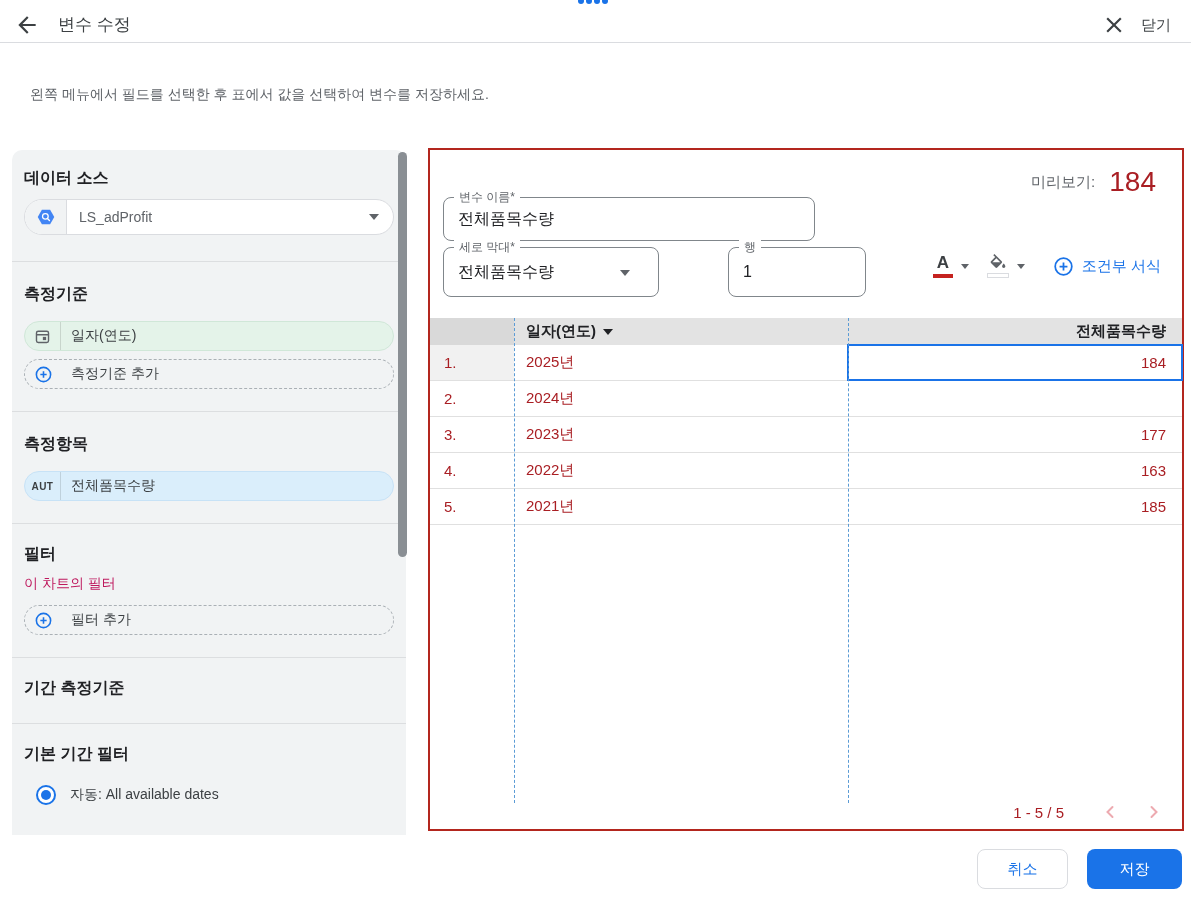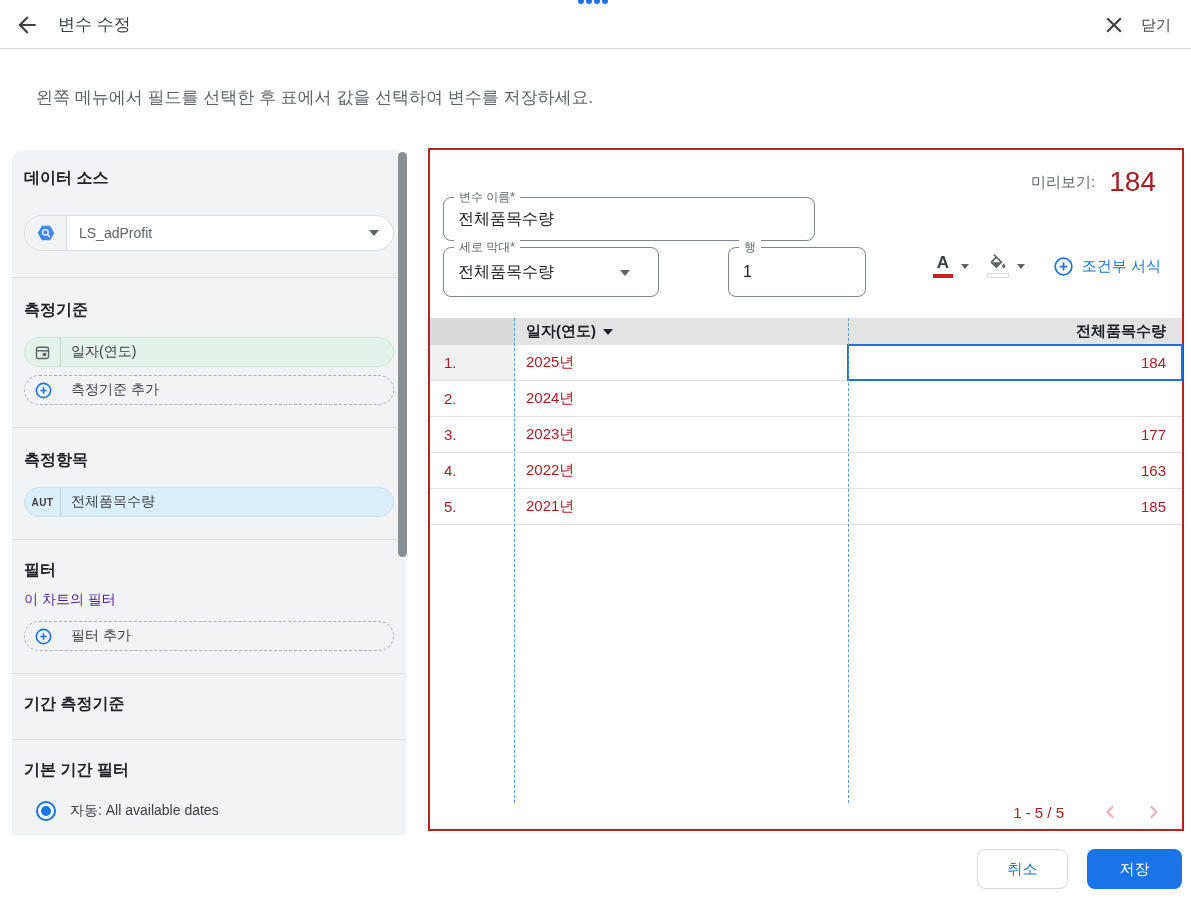--- a/index.html
+++ b/index.html
@@ -1,41 +1,41 @@
 <!DOCTYPE html>
 <html><head>
 <meta charset="utf-8">
 <style>
   * { margin:0; padding:0; box-sizing:border-box; }
   html,body { width:1191px; height:898px; background:#fff;
     font-family:"Liberation Sans","DejaVu Sans",sans-serif; color:#202124; overflow:hidden; }
   .stage { position:relative; width:1191px; height:898px; background:#fff; }
 
   
-  .topbar { position:absolute; left:0; top:0; width:1191px; height:49px; background:#fff;
+  .topbar { position:absolute; left:0; top:0; width:1191px; height:43px; background:#fff;
     border-bottom:1px solid #dadce0; }
   .back-btn { position:absolute; left:14px; top:12px; width:26px; height:26px; cursor:pointer; }
   .page-title { position:absolute; left:58px; top:0; height:49px; line-height:49px;
     font-size:17px; color:#3c4043; }
   .top-dots { position:absolute; left:578px; top:-2px; display:flex; gap:2px; }
   .top-dots span { width:6px; height:6px; border-radius:50%; background:#1a73e8; }
   .close-x { position:absolute; left:1101px; top:12px; width:26px; height:26px; cursor:pointer; }
   .close-label { position:absolute; left:1141px; top:0; height:49px; line-height:49px;
     font-size:15px; color:#3c4043; cursor:pointer; }
 
-  .instruction { position:absolute; left:36px; top:86px; font-size:17px; color:#5f6368; }
+  .instruction { position:absolute; left:30px; top:86px; font-size:14px; color:#5f6368; }
 
   
   .sidebar { position:absolute; left:12px; top:150px; width:394px; height:685px;
     background:#f1f3f4; border-radius:10px 10px 0 0; }
   .sb-scrollbar { position:absolute; left:386px; top:2px; width:9px; height:405px;
     background:#8a8f94; border-radius:5px; }
   .sb-h { font-size:16px; font-weight:bold; color:#202124; margin:0 0 0 12px; }
   .sb-sep { height:1px; background:#dcdee0; width:100%; }
-  .sb-label { font-size:14px; color:#4c1d95; margin:10px 0 12px 12px; }
+  .sb-label { font-size:14px; color:#be185d; margin:10px 0 12px 12px; }
 
   .pill { display:flex; align-items:center; height:30px; border-radius:16px;
     margin:0 12px; overflow:hidden; }
   .pill .ic { width:36px; height:100%; display:flex; align-items:center; justify-content:center;
     border-right:1px solid rgba(0,0,0,.12); flex:0 0 36px; }
   .pill .txt { font-size:14px; color:#3c4043; padding-left:10px; white-space:nowrap; }
   .pill-green { background:#e4f3e9; border:1px solid #d0e7d8; }
   .pill-blue  { background:#daeefb; border:1px solid #c7e2f6; }
   .pill-dashed { border:1px dashed #aab0b5; background:transparent; cursor:pointer; }
   .pill-dashed .ic { border-right:none; }
@@ -142,21 +142,21 @@
     </div>
     <div class="close-label">닫기</div>
   </div>
 
   <div class="instruction">왼쪽 메뉴에서 필드를 선택한 후 표에서 값을 선택하여 변수를 저장하세요.</div>
 
   <div class="sidebar">
     <div class="sb-scrollbar"></div>
 
     <div class="sb-h" style="padding-top:18px">데이터 소스</div>
-    <div class="ds-pill" style="margin-top:26px">
+    <div class="ds-pill" style="margin-top:10px">
       <span class="ic">
         <svg width="22" height="22" viewBox="0 0 24 24">
           <path d="M21 12l-4.5 7.8h-9L3 12l4.5-7.8h9L21 12z" fill="#4285f4"></path>
           <circle cx="11.3" cy="11.3" r="3.1" fill="none" stroke="#fff" stroke-width="1.4"></circle>
           <path d="M13.6 13.6l2.2 2.2" stroke="#fff" stroke-width="1.5" stroke-linecap="round"></path>
         </svg>
       </span>
       <span class="txt">LS_adProfit</span>
       <span class="caret-down"></span>
     </div>

